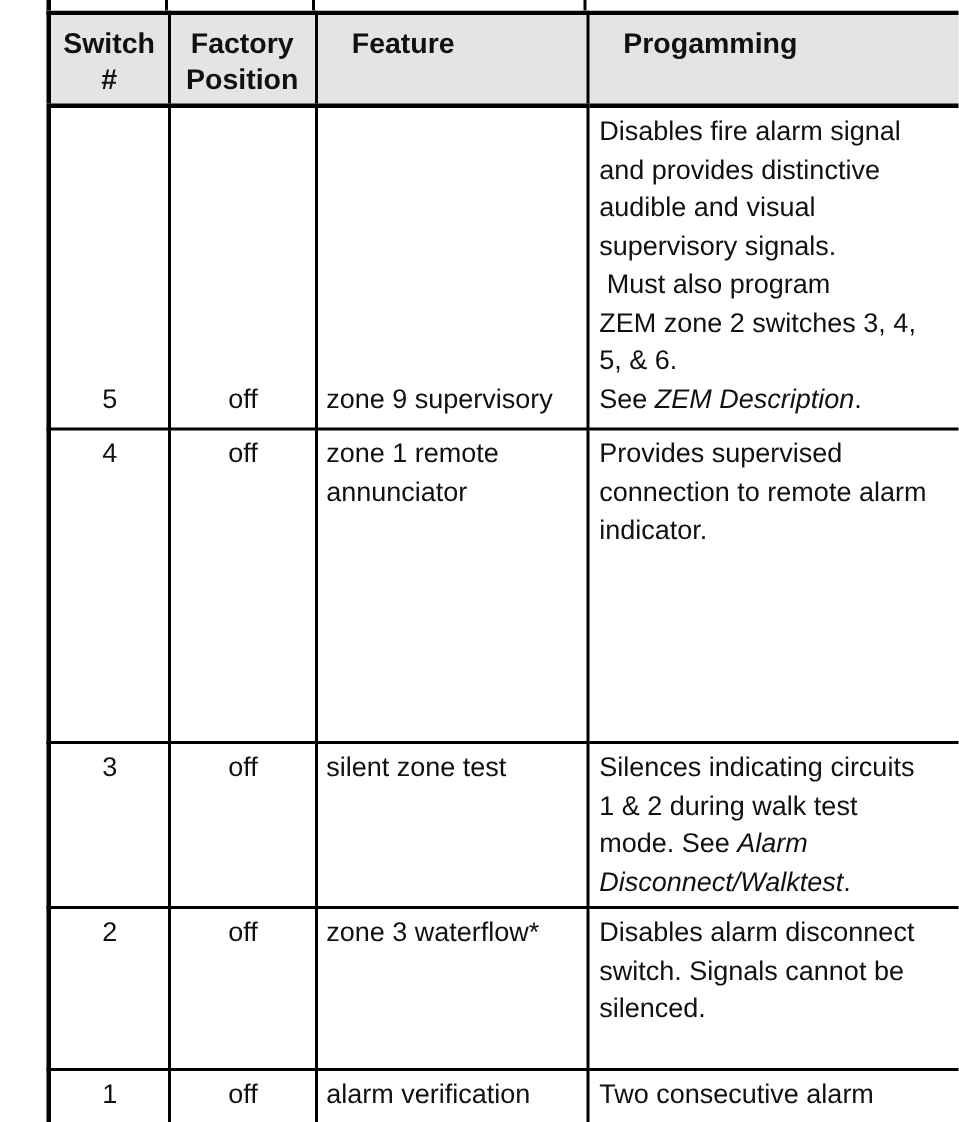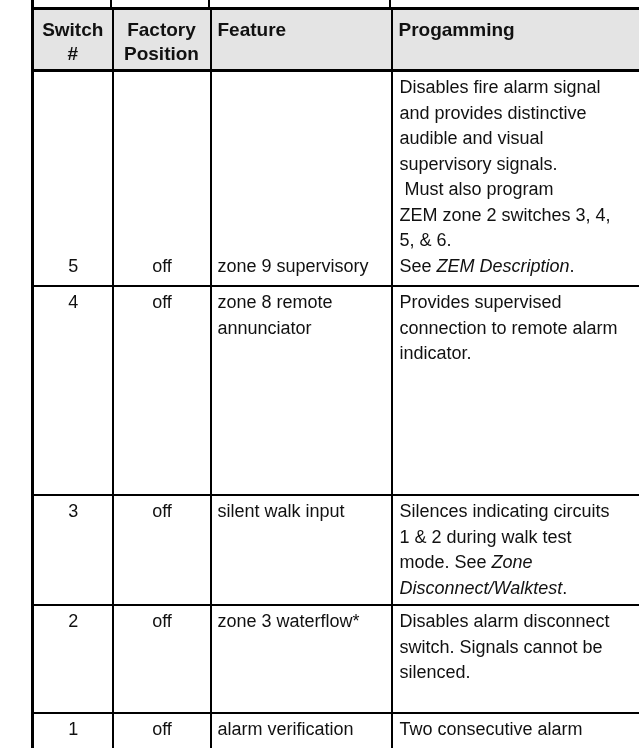--- a/index.html
+++ b/index.html
@@ -73,21 +73,21 @@
     background: var(--header-bg);
     border-bottom: 3px solid var(--line);
     font-size: 19px;
     line-height: 24px;
     font-weight: bold;
     height: 62px;
     padding: 8px 6px 0 6px;
   }
   .c-center { text-align: center; }
   .c-left   { text-align: left; }
-  thead th.c-left { padding-left: 6px; }
+  thead th.c-left { padding-left: 23px; }
 
   td { padding: 3px 5px 3px 6px; }
   td.cell-desc { padding-left: 7px; padding-right: 4px; }
 
   
   #table-body tr:nth-child(1) td { height: 63px; vertical-align: bottom; padding-bottom: 6px; }
   #table-body tr:nth-child(2) td { height: 209px; }
   #table-body tr:nth-child(3) td { height: 85px; }
   #table-body tr:nth-child(4) td { height: 108px; }
   #table-body tr:nth-child(5) td { height: 80px; }
@@ -138,34 +138,34 @@
 supervisory signals.
 &nbsp;Must also program
 ZEM zone 2 switches 3, 4,
 5, &amp; 6.
 See </span><em>ZEM Description</em><span>.</span></td>
   </tr>
 
   <tr>
     <td class="c-center cell-switch">4</td>
     <td class="c-center cell-pos">off</td>
-    <td class="c-left cell-feature">zone 8 remote
+    <td class="c-left cell-feature">zone 1 remote
 annunciator</td>
     <td class="c-left cell-desc"><span>Provides supervised
 connection to remote alarm
 indicator.</span></td>
   </tr>
 
   <tr>
     <td class="c-center cell-switch">3</td>
     <td class="c-center cell-pos">off</td>
-    <td class="c-left cell-feature">silent walk input</td>
+    <td class="c-left cell-feature">silent zone test</td>
     <td class="c-left cell-desc"><span>Silences indicating circuits
 1 &amp; 2 during walk test
-mode. See </span><em>Zone
+mode. See </span><em>Alarm
 Disconnect/Walktest</em><span>.</span></td>
   </tr>
 
   <tr>
     <td class="c-center cell-switch">2</td>
     <td class="c-center cell-pos">off</td>
     <td class="c-left cell-feature">zone 3 waterflow*</td>
     <td class="c-left cell-desc"><span>Disables alarm disconnect
 switch. Signals cannot be
 silenced.</span></td>

